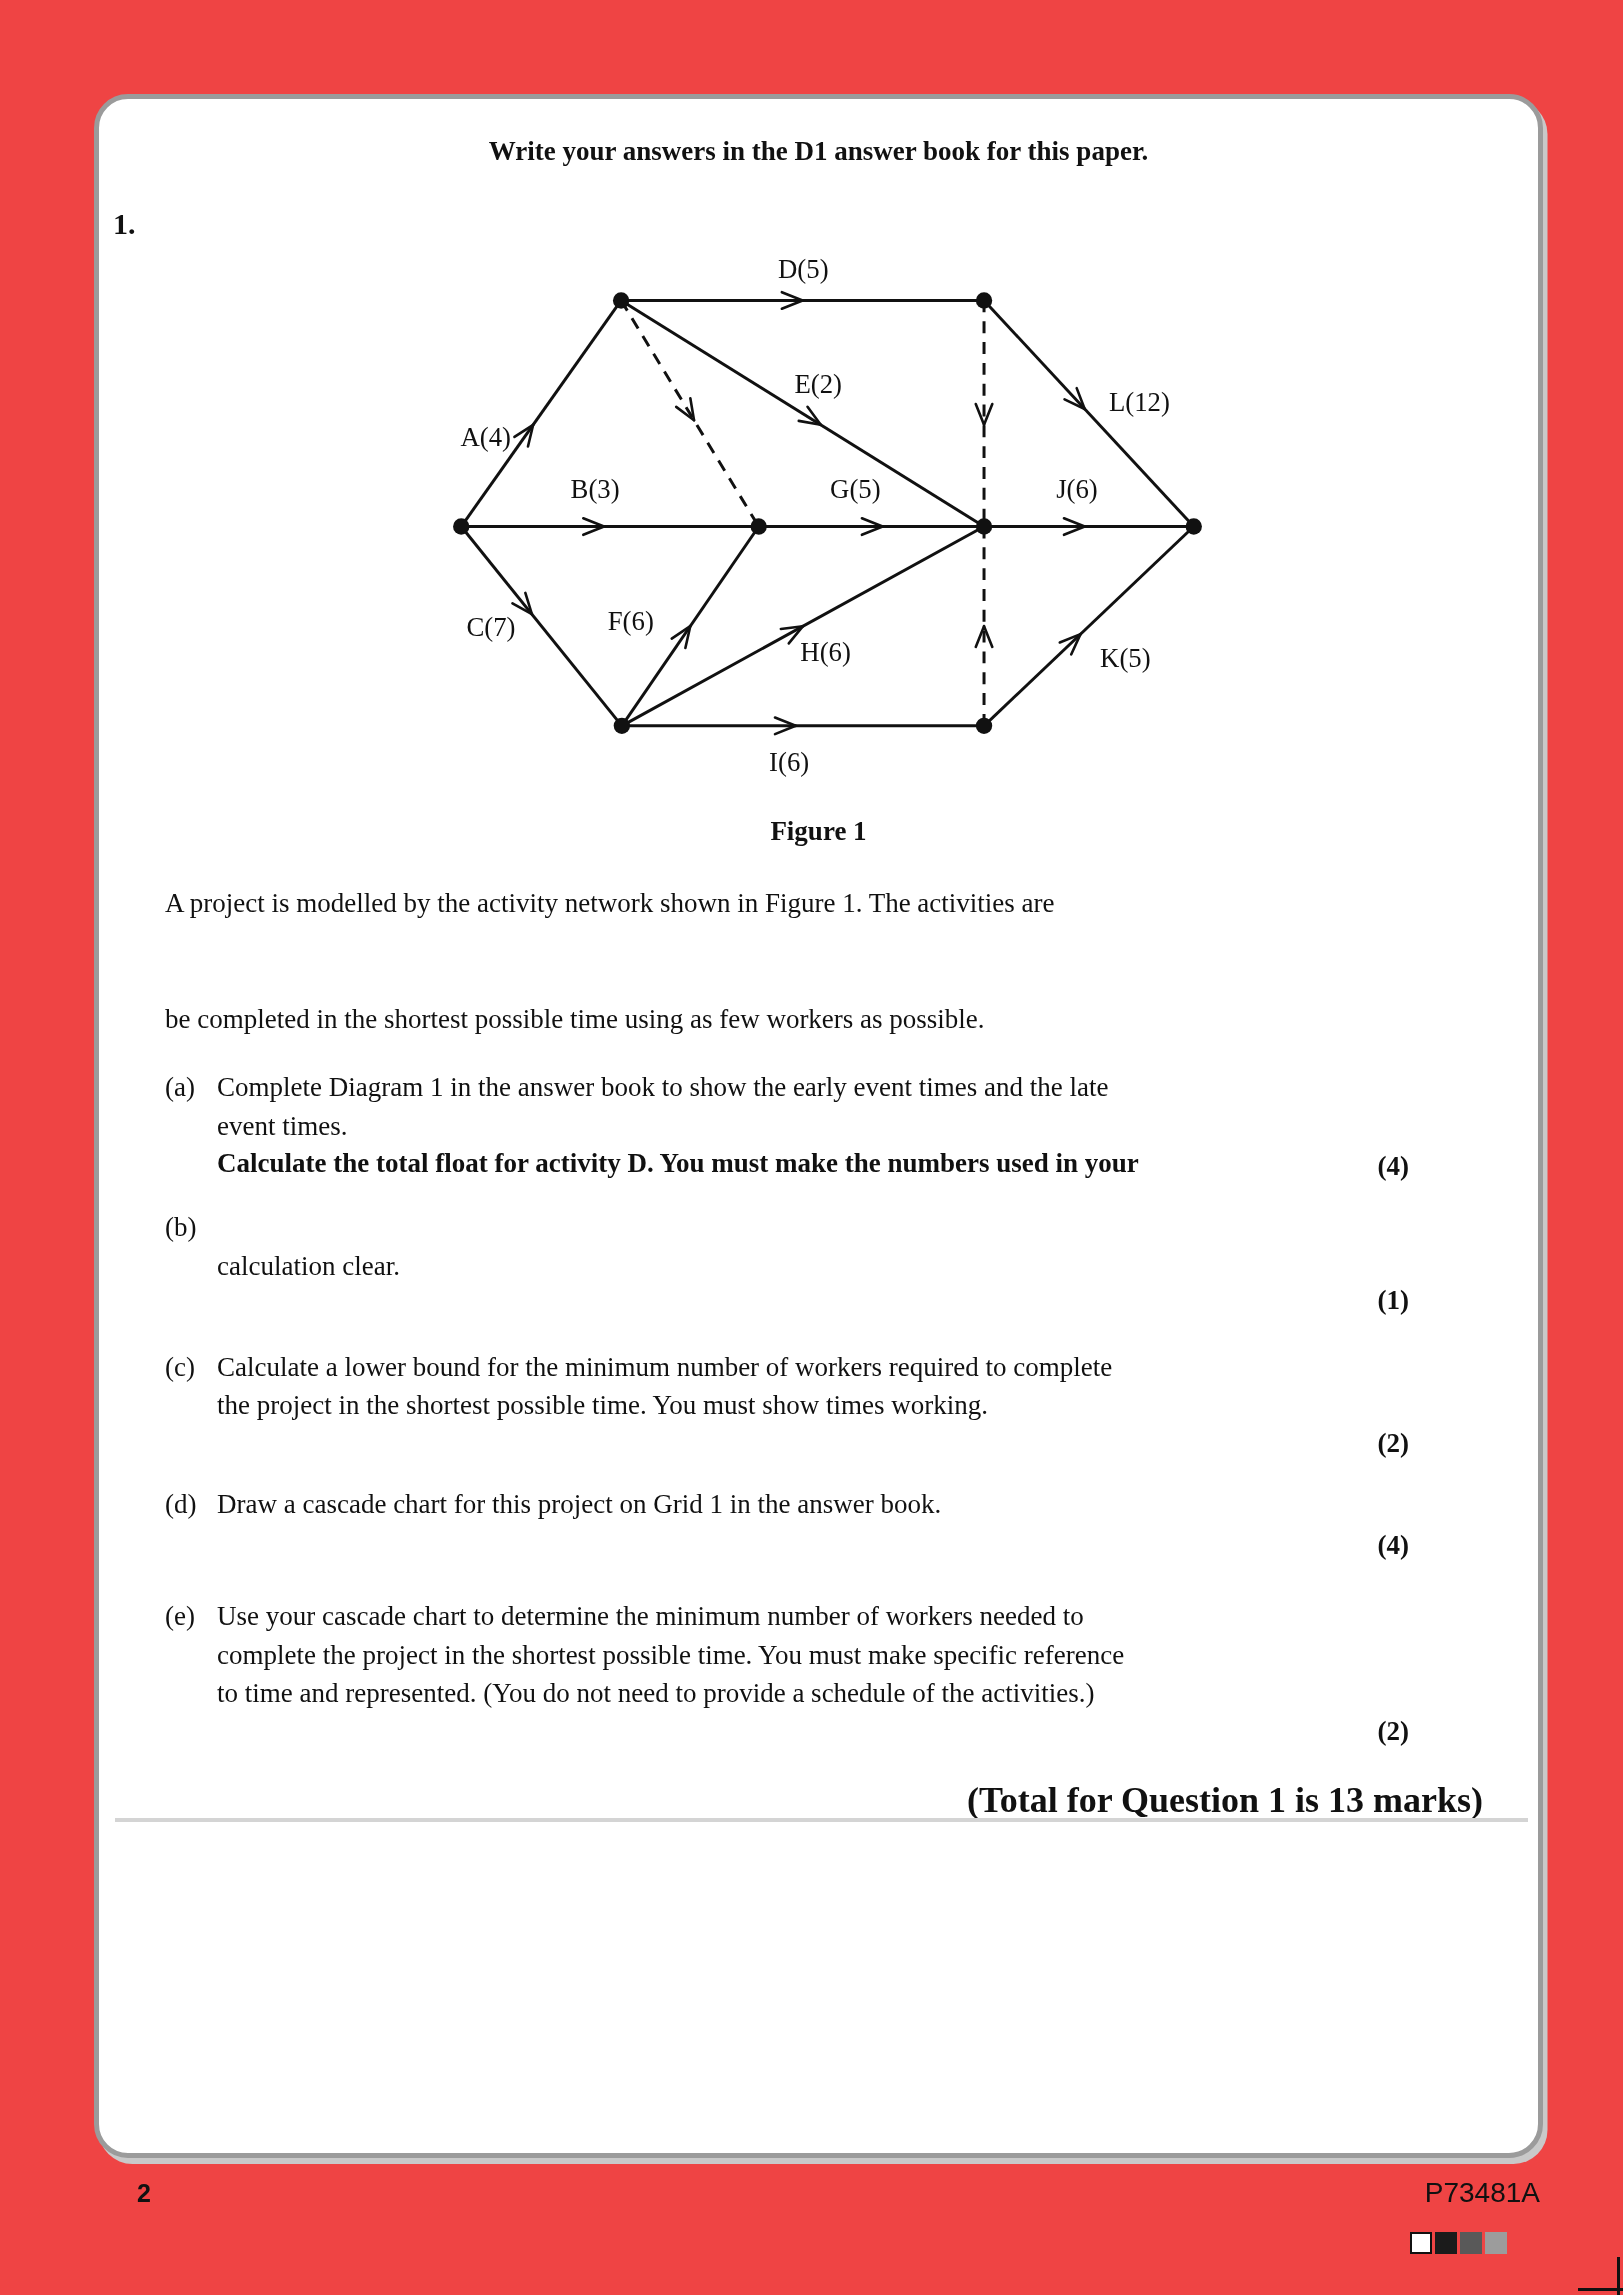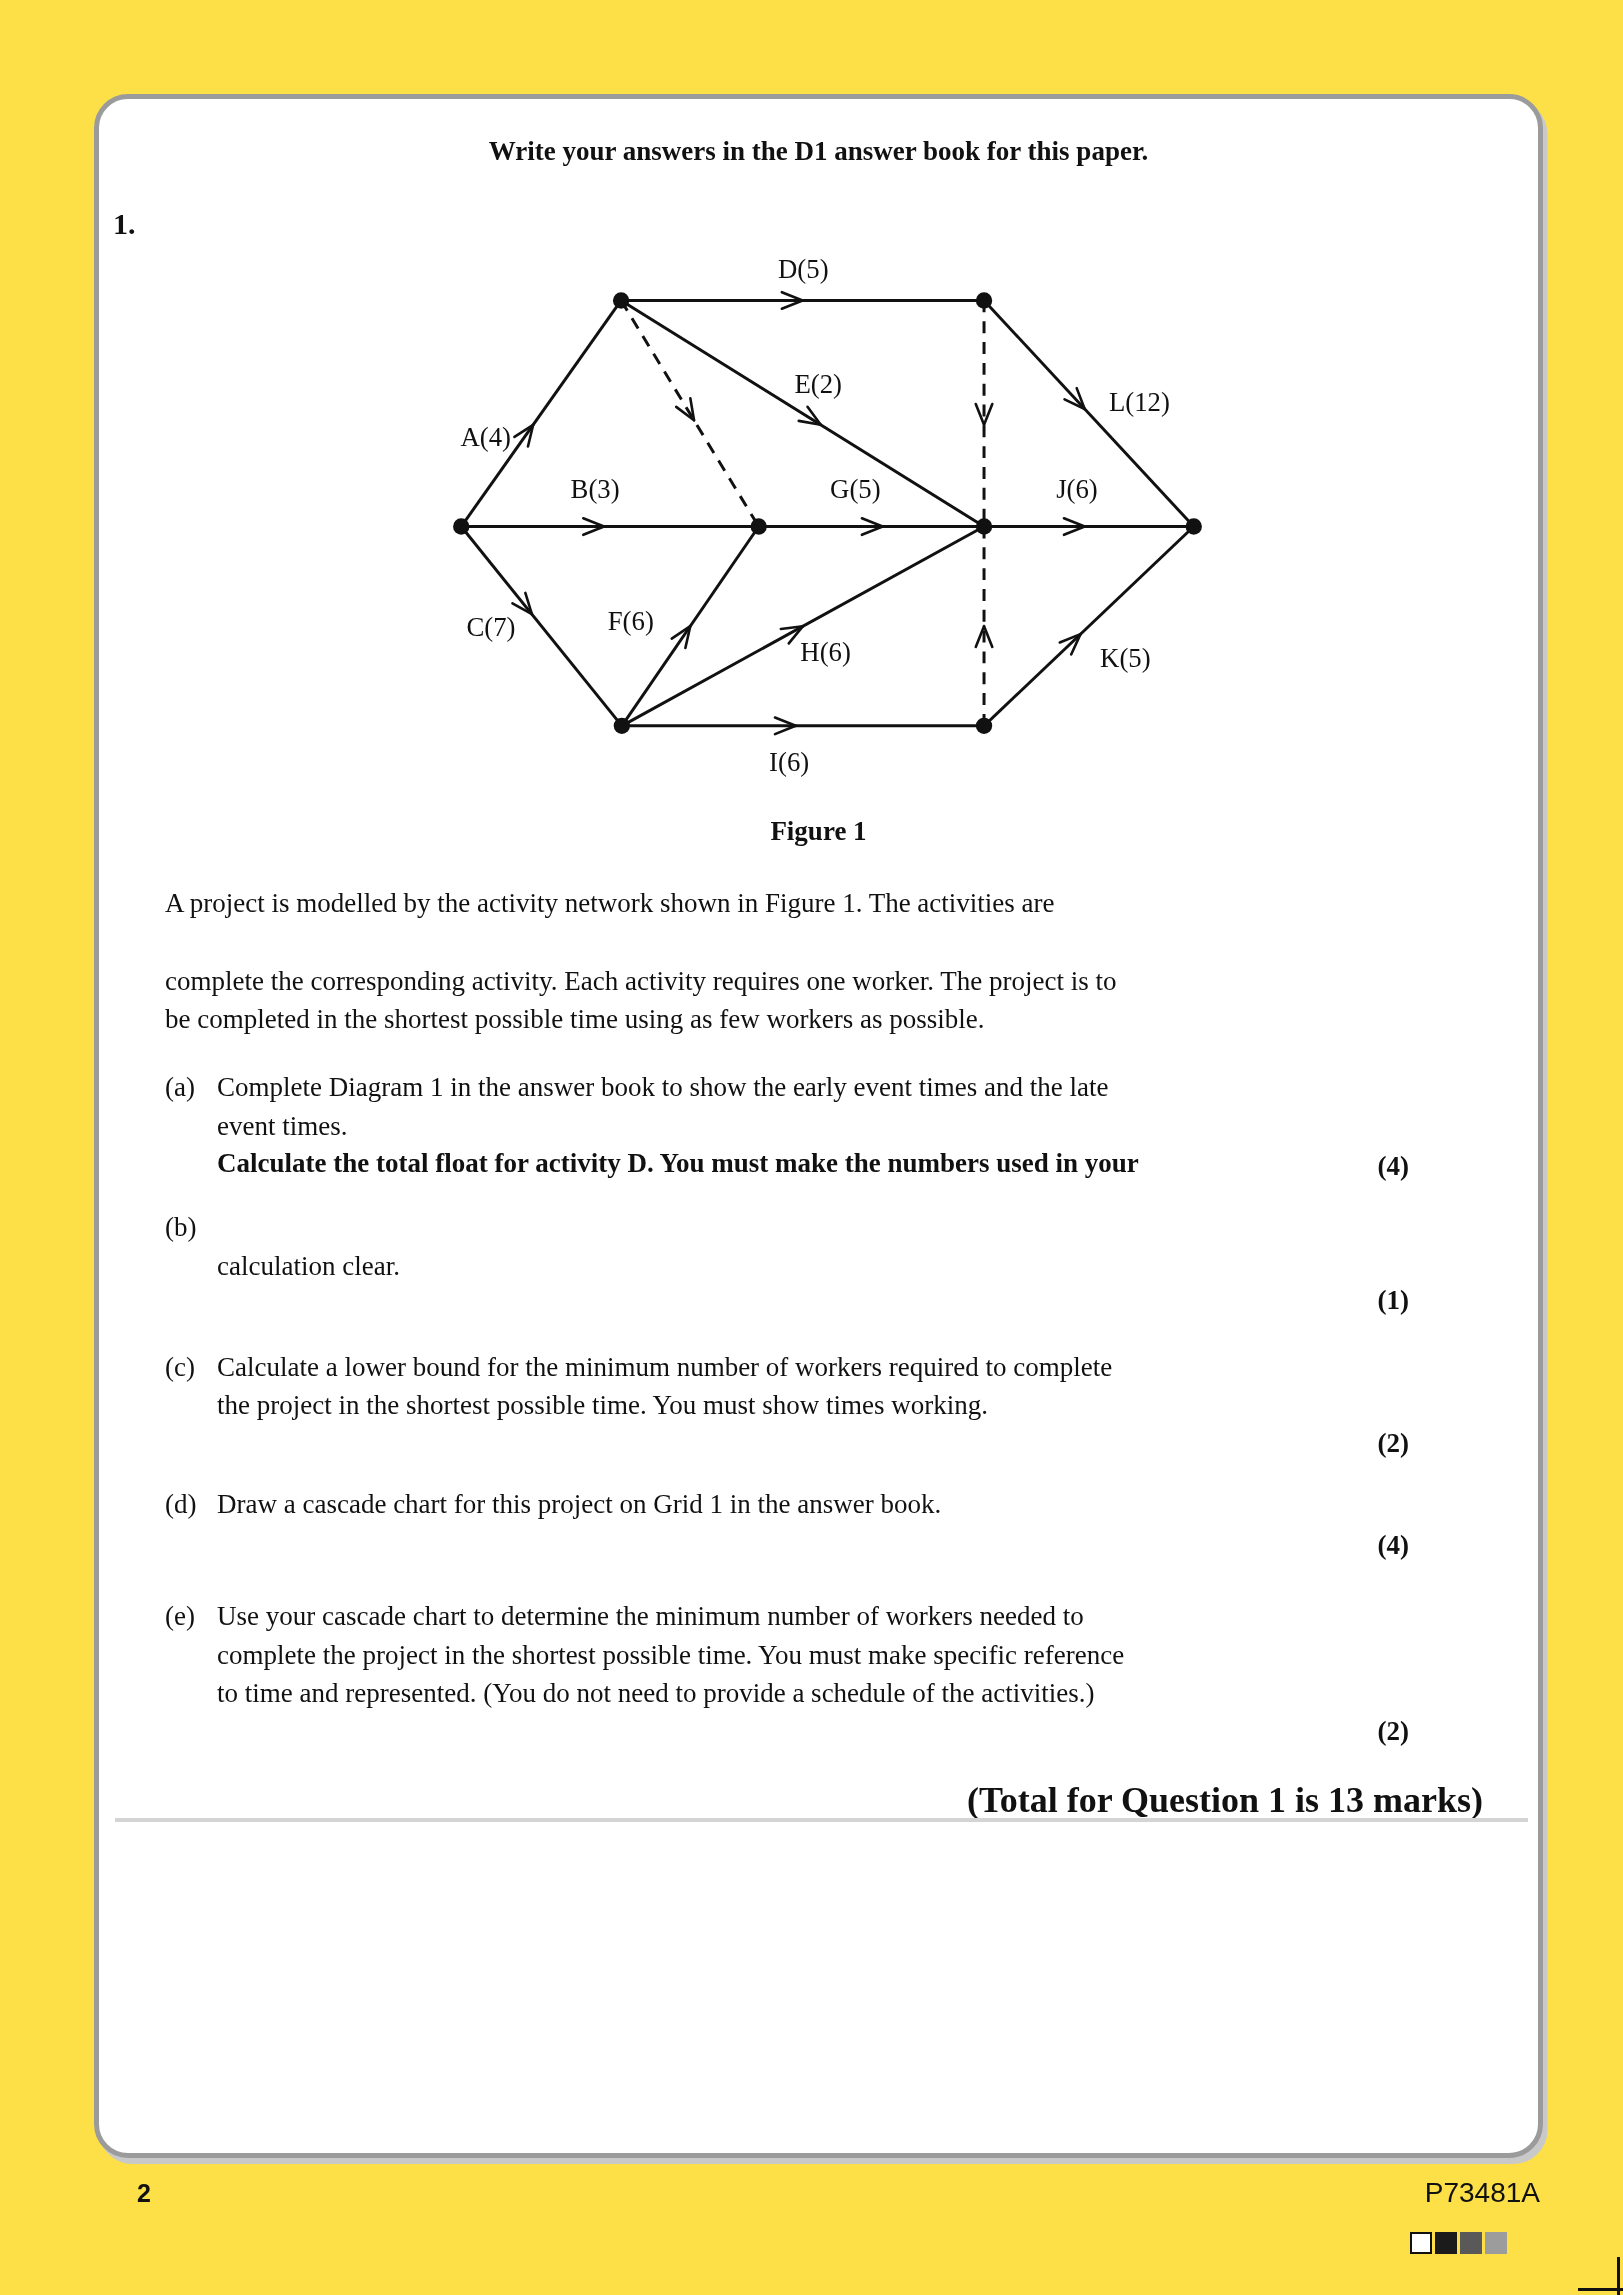--- a/index.html
+++ b/index.html
@@ -1,16 +1,16 @@
 <!DOCTYPE html>
 <html style="font-size:12px"><head>
 <meta charset="utf-8">
 <style>
   html,body{margin:0;padding:0;background:#fff;}
-  .page{position:relative;width:1623px;height:2295px;background:#fde047;
+  .page{position:relative;width:1623px;height:2295px;background:#ef4444;
         font-family:"Liberation Serif",serif;color:#111;overflow:hidden;}
   .qbox{position:absolute;left:94px;top:94px;width:1439px;height:2054px;
         border:5.2px solid #9b9b9b;border-radius:34px;background:#fff;
         box-shadow:4.5px 6px 0 #c9c9c9;}
   .tl{position:absolute;font-size:27px;line-height:33px;white-space:nowrap;}
   .b{font-weight:bold;}
   .center-box{left:94px;width:1449px;text-align:center;}
   .marks{position:absolute;left:1186px;width:223px;text-align:right;
          font-size:27px;line-height:33px;font-weight:bold;white-space:nowrap;}
   .total-line{position:absolute;left:967px;width:446px;text-align:right;
@@ -101,21 +101,20 @@
       <circle cx="1020" cy="708" r="11" fill="#111111"></circle>
       <circle cx="1323" cy="708" r="11" fill="#111111"></circle>
       <circle cx="1605" cy="708" r="11" fill="#111111"></circle>
       <circle cx="836" cy="976" r="11" fill="#111111"></circle>
       <circle cx="1323" cy="976" r="11" fill="#111111"></circle>
     </svg>
 
   <div class="tl b center-box" style="top:815px;">Figure 1</div>
 
   <div class="tl" style="top:887px;left:165px;">A project is modelled by the activity network shown in Figure 1. The activities are</div>
-  <div class="tl" style="top:965px;left:165px;">complete the corresponding activity. Each activity requires one worker. The project is to</div>
   <div class="tl" style="top:1003px;left:165px;">be completed in the shortest possible time using as few workers as possible.</div>
 
   <div class="tl" style="top:1071px;left:165px;">(a)</div>
   <div class="tl" style="top:1071px;left:217px;">Complete Diagram 1 in the answer book to show the early event times and the late</div>
   <div class="tl" style="top:1110px;left:217px;">event times.</div>
   <div class="marks" style="top:1150px;">(4)</div>
 
   <div class="tl" style="top:1211px;left:165px;">(b)</div>
   <div class="tl" style="top:1147px;left:217px;font-weight:bold;">Calculate the total float for activity D. You must make the numbers used in your</div>
   <div class="tl" style="top:1250px;left:217px;">calculation clear.</div>

